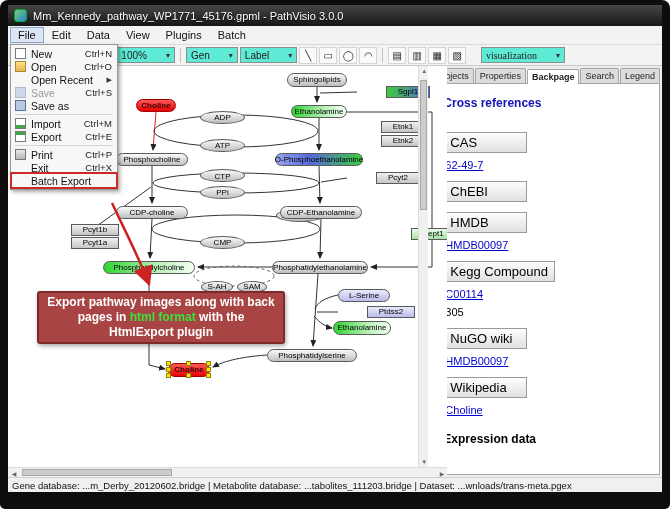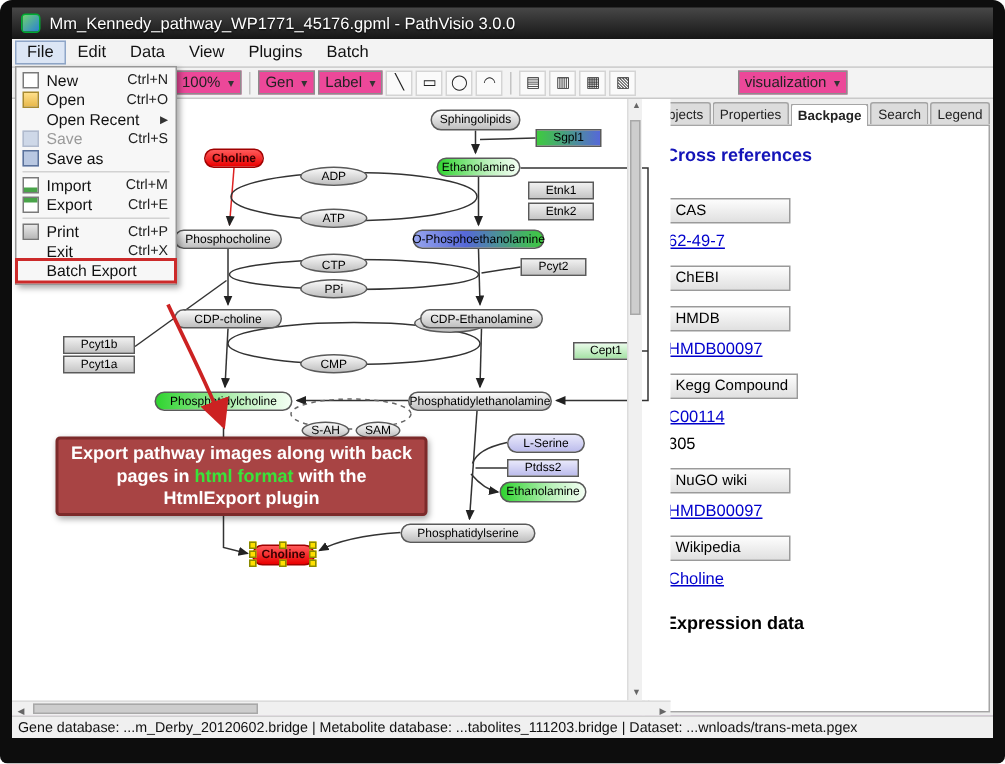--- a/index.html
+++ b/index.html
@@ -17,21 +17,21 @@
   .menubar { position:absolute; left:8px; top:26px; width:654px; height:19px; background:#f3f3f3;
     border-bottom:1px solid #d8d8d8; display:flex; align-items:center; font-size:11px; padding-left:2px; }
   .menu-btn { padding:2px 8px; color:#111; }
   .menu-btn.active { background:#dce6f5; border:1px solid #8fa6c8; padding:1px 7px; }
 
   
   .toolbar { position:absolute; left:8px; top:45px; width:654px; height:21px; background:#f3f3f3;
     border-bottom:1px solid #c9c9c9; display:flex; align-items:center; gap:2px; padding:0 5px; font-size:10px; color:#222; }
   .tbtn { min-width:18px; height:17px; display:flex; align-items:center; justify-content:center; border:1px solid #d4d4d4; background:#fafafa; font-size:10px; }
   .tsep { width:1px; height:15px; background:#c4c4c4; margin:0 3px; }
-  .combo { background:#ec4899; border:1px solid #8d8d8d; height:16px; display:flex; align-items:center; padding:0 4px; gap:5px; font-size:10px; white-space:nowrap; }
+  .combo { background:#5eead4; border:1px solid #8d8d8d; height:16px; display:flex; align-items:center; padding:0 4px; gap:19px; font-size:10px; white-space:nowrap; }
   .combo .caret { font-size:8px; color:#333; }
   .tlabel { margin:0 2px; }
   .ic { display:inline-block; width:11px; height:11px; }
   .ic-new { background:#fff; border:1px solid #7a7a7a; }
   .ic-open { background:linear-gradient(#ffe08a,#e8b84b); border:1px solid #a88a30; }
   .ic-save { background:#9db3d6; border:1px solid #5b729b; }
   .ic-saveas { background:#b9c8e2; border:1px solid #5b729b; }
   .ic-import { background:#fff; border:1px solid #7a7a7a; box-shadow:inset 0 -3px 0 #49a349; }
   .ic-export { background:#fff; border:1px solid #7a7a7a; box-shadow:inset 0 3px 0 #49a349; }
   .ic-print { background:linear-gradient(#e8e8e8,#b8b8b8); border:1px solid #777; }
@@ -48,21 +48,21 @@
   .hscroll { position:absolute; left:0; bottom:0; width:439px; height:10px; background:#f0f0f0; border-top:1px solid #dcdcdc; z-index:3; }
   .sarrow { position:absolute; font-size:6px; color:#666; width:10px; text-align:center; }
   .vthumb { position:absolute; left:1px; top:14px; width:7px; height:130px; background:#cdcdcd; border:1px solid #a8a8a8; }
   .hthumb { position:absolute; top:1px; left:14px; height:7px; width:150px; background:#cdcdcd; border:1px solid #a8a8a8; }
 
   
   .node { position:absolute; border:1px solid #5a5a5a; font-size:8px; line-height:1; color:#000;
     display:flex; align-items:center; justify-content:center; white-space:nowrap; z-index:2; }
   .shape-rounded { border-radius:7px; }
   .shape-ellipse { border-radius:50%; }
-  .shape-rect { border-radius:0; }
+  .shape-rect { border-radius:0;margin-left:29px; }
   .c-gray { background:linear-gradient(180deg,#fafafa 0%,#bfbfbf 100%); }
   .c-genegray { background:linear-gradient(180deg,#f1f1f1,#c5c5c5); }
   .c-green { background:linear-gradient(90deg,#2fd42f 0%,#b9f0b9 60%,#f4fff4 100%); }
   .c-red { background:linear-gradient(180deg,#ff5a5a,#ea0000); border-color:#a00000; color:#3a0000; font-weight:bold; }
   .c-bluegreen { background:linear-gradient(90deg,#96a4ee 0%,#5668d8 40%,#3ecb3e 100%); }
   .c-greenblue { background:linear-gradient(90deg,#3ecb3e,#5668d8); }
   .c-purple { background:linear-gradient(180deg,#e9e9fb,#bcbcec); }
   .c-lightgreen { background:linear-gradient(180deg,#e9fbe9,#a5e2a5); }
   .handle { position:absolute; width:5px; height:5px; background:#ffe000; border:1px solid #8a8a00; z-index:4; }
 
@@ -73,21 +73,21 @@
     box-shadow:1px 2px 4px rgba(0,0,0,.35); }
   .callout .hl { color:#3ae23a; }
 
   
   .sidebar { flex:1; background:#ededed; display:flex; flex-direction:column; }
   .tabs { display:flex; gap:1px; padding:2px 2px 0 3px; font-size:9px; height:17px; }
   .tab { padding:2px 4px; background:#dcdcdc; border:1px solid #a5a5a5; border-bottom:none; border-radius:2px 2px 0 0; color:#222; white-space:nowrap; }
   .tab.active { background:#fff; position:relative; top:1px; font-weight:bold; }
   .panel-body { flex:1; background:#fff; border:1px solid #a5a5a5; margin:0 2px 2px 2px; padding:8px 10px; overflow:hidden; font-size:11px; }
   .bp-heading { color:#1414b8; font-weight:bold; font-size:12px; margin:4px 0 12px 0; }
-  .bp-header { background:linear-gradient(#fdfdfd,#e0e0e0); border:1px solid #9a9a9a; padding:2px 6px; font-size:10px;
+  .bp-header { background:linear-gradient(#fdfdfd,#e0e0e0); border:1px solid #9a9a9a; padding:2px 6px; font-size:13px;
     min-width:84px; display:inline-block; margin-top:10px; }
   .bp-value { display:block; margin:6px 0 0 2px; font-size:11px; color:#000; text-decoration:none; }
   .bp-link { color:#0000cc; text-decoration:underline; }
   .bp-footer { font-weight:bold; margin-top:16px; font-size:12px; }
 
   
   .statusbar { position:absolute; left:8px; top:477px; width:654px; height:15px; background:#f0f0f0;
     border-top:1px solid #cfcfcf; font-size:9.5px; display:flex; align-items:center; padding:0 4px; color:#111; white-space:nowrap; overflow:hidden; }
 
   
@@ -166,21 +166,21 @@
       </div>
     <div class="tbtn">
         <span>▥</span>
       </div>
     <div class="tbtn">
         <span>▦</span>
       </div>
     <div class="tbtn">
         <span>▧</span>
       </div>
-    <div class="combo" style="margin-left:auto; margin-right:92px;">
+    <div class="combo" style="margin-left:auto; margin-right:92px;font-family:Liberation Serif, serif;">
       <span>visualization</span>
       <span class="caret">▾</span>
     </div>
   </div>
 
   <div class="main">
 
     <div class="canvas-wrap">
       <div class="canvas">
         <svg class="edges" width="439" height="401" viewBox="0 0 439 401">

